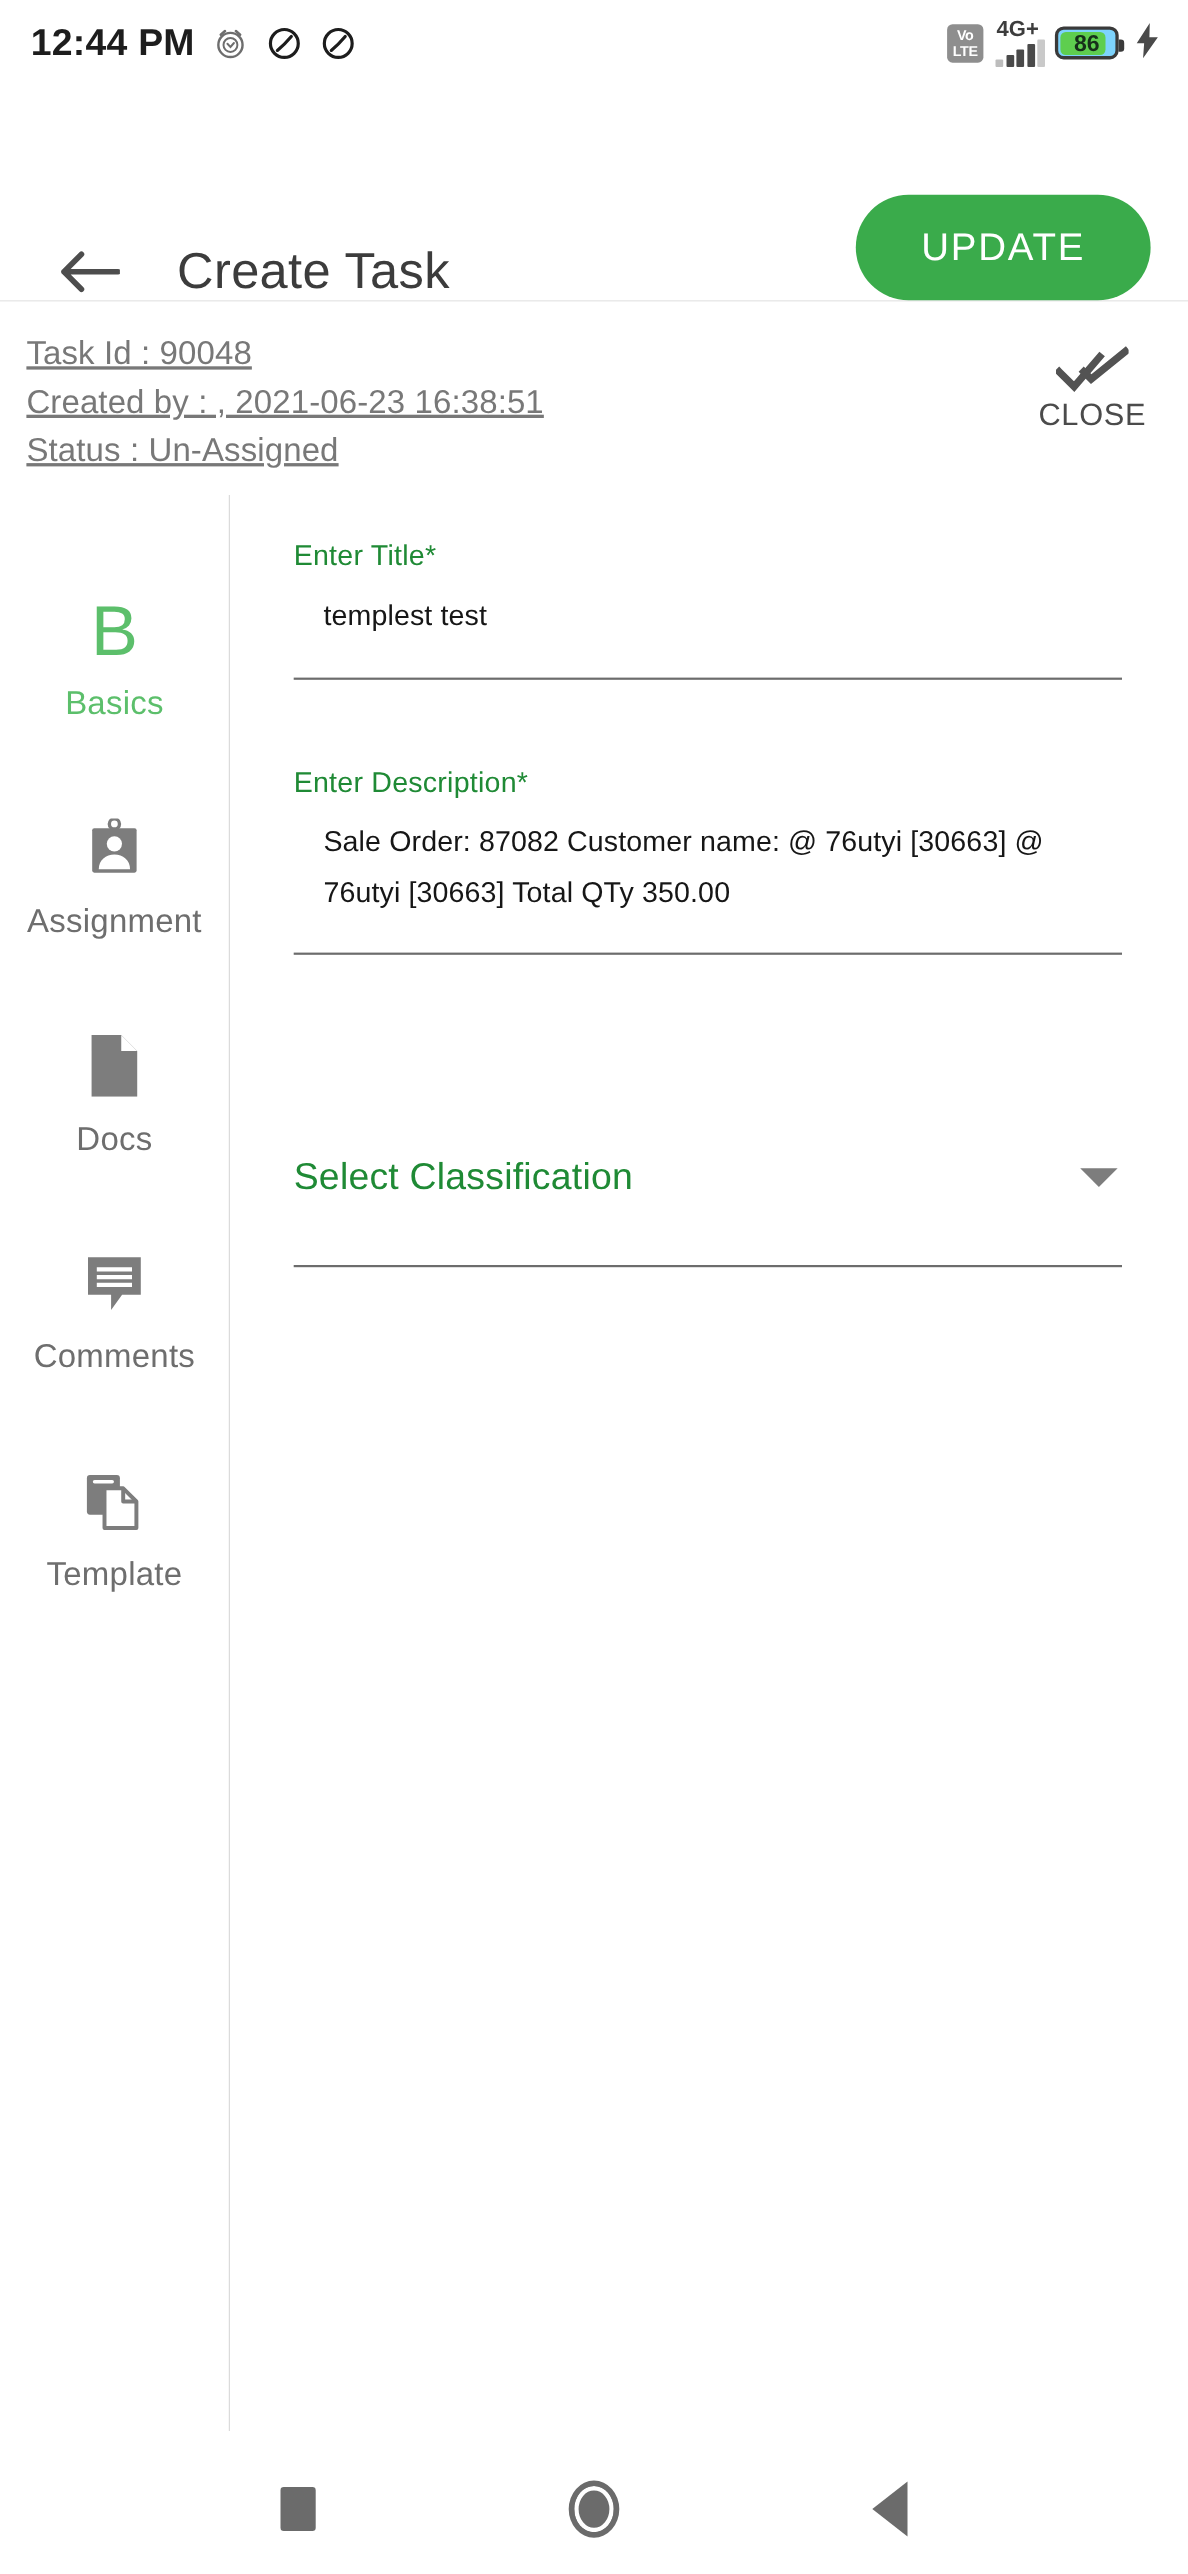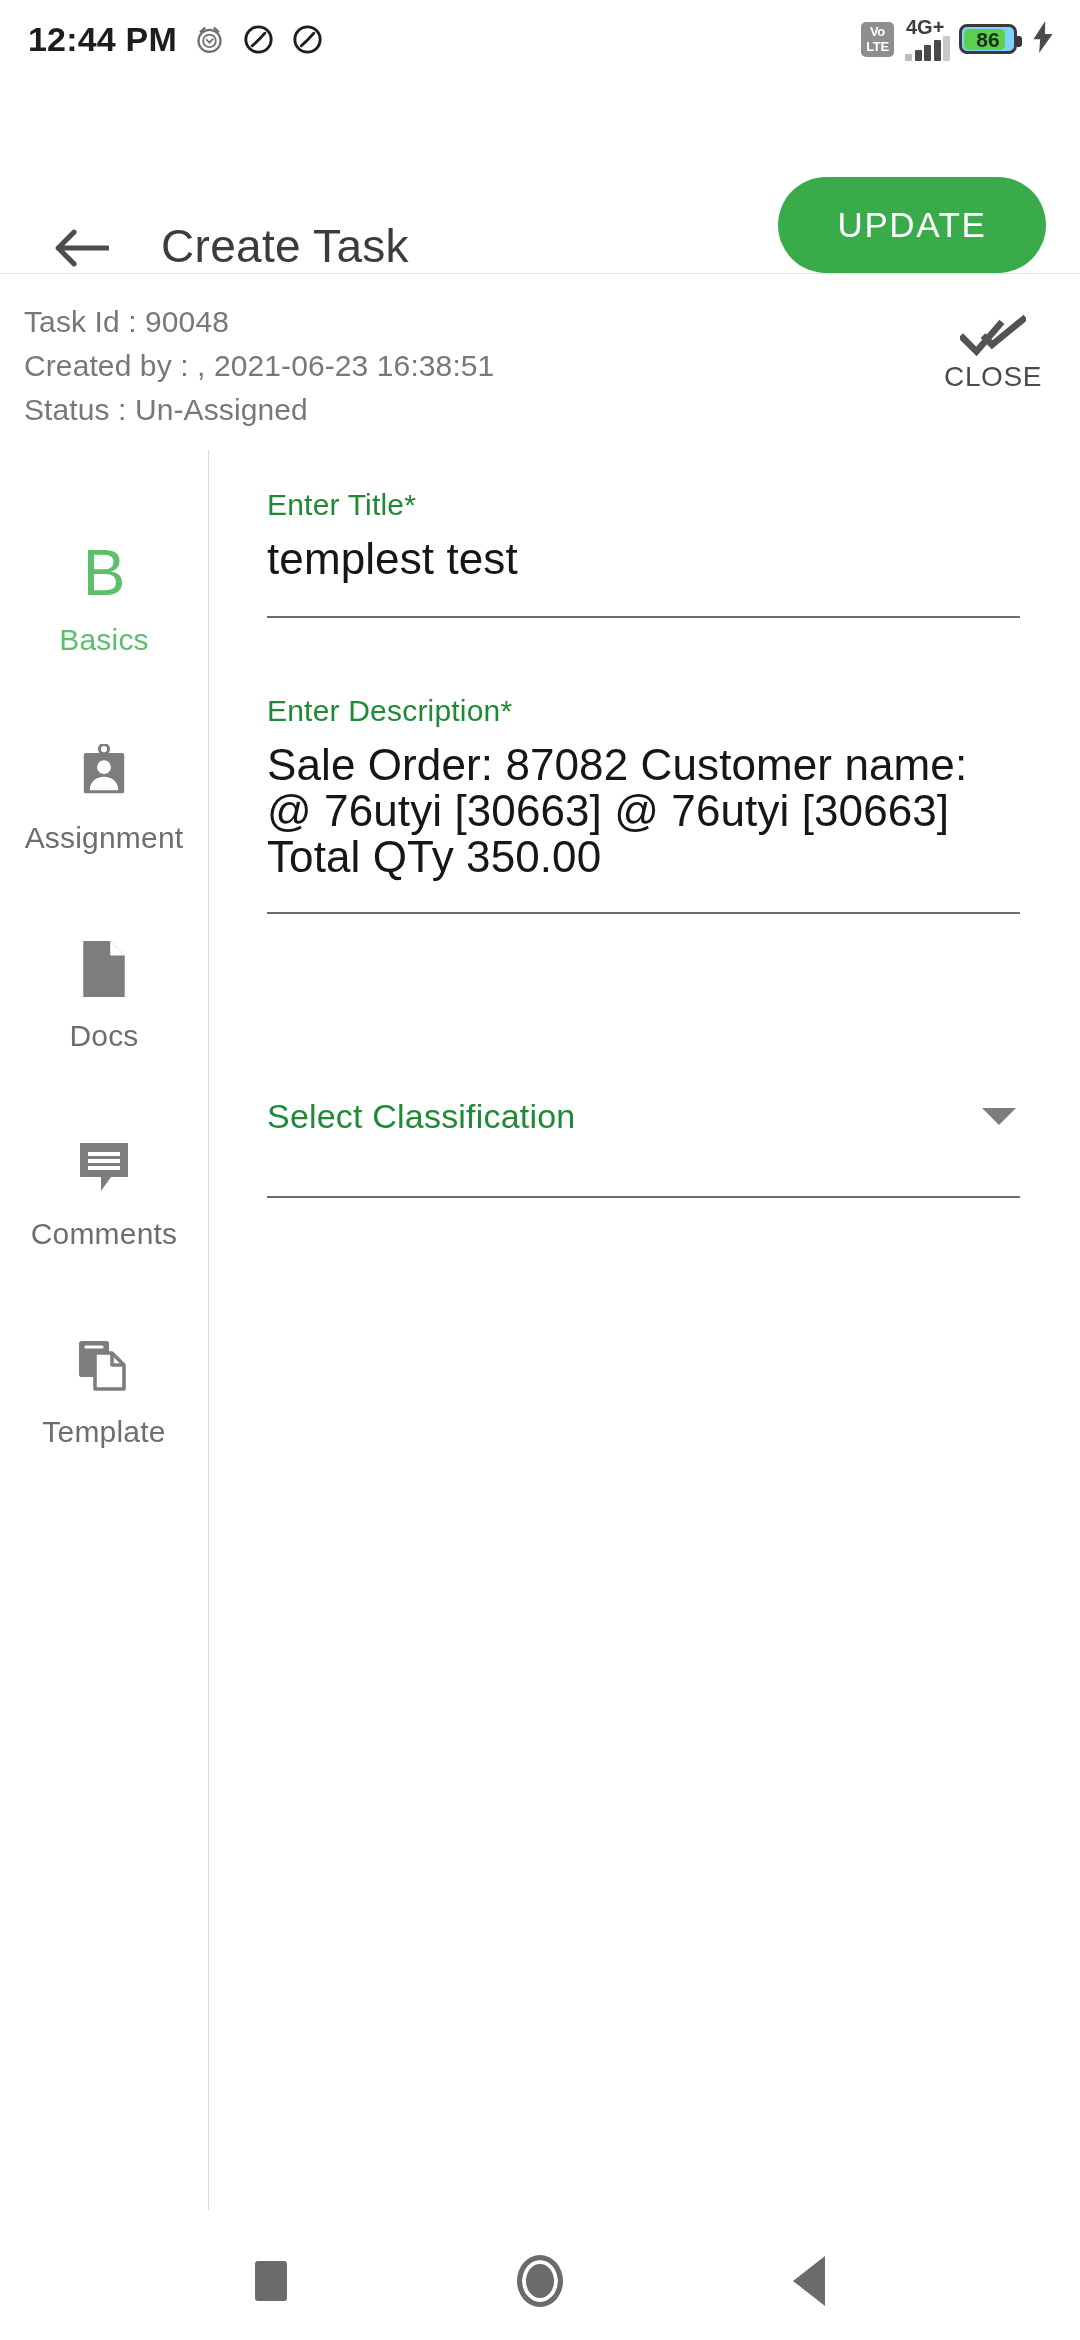--- a/index.html
+++ b/index.html
@@ -140,20 +140,21 @@
     display: flex;
     align-items: flex-start;
     padding: 30px 34px 0 24px;
   }
   .meta-lines { display: flex; flex-direction: column; gap: 8px; }
   .meta-lines div {
     font-size: 30px;
     color: #787878;
     line-height: 36px;
     letter-spacing: 0.1px;
+    text-decoration: underline;
   }
   .close-btn {
     margin-left: auto;
     display: flex;
     flex-direction: column;
     align-items: center;
     gap: 3px;
     cursor: pointer;
     padding-top: 8px;
     padding-right: 4px;
@@ -210,32 +211,33 @@
   
   .form {
     flex: 1;
     padding: 0 60px 0 58px;
   }
   .field {
     border-bottom: 2px solid #6c6c6c;
     padding: 34px 0 24px 0;
   }
   .field-label {
-    font-size: 30px;
+    font-size: 26px;
     color: #1f8a35;
     letter-spacing: 0.2px;
     line-height: 42px;
   }
   .req { color: #1f8a35; }
   .field-value {
-    font-size: 44px;
+    font-size: 26px;
     color: #161616;
     line-height: 46px;
     margin-top: 10px;
     letter-spacing: 0.1px;
+    margin-left: 27px;
   }
   .field.title-field { padding: 34px 0 34px 0; }
   .field.desc-field { padding: 30px 0 32px 0; }
 
   .select-field {
     border-bottom: 2px solid #6c6c6c;
     height: 128px;
     display: flex;
     align-items: center;
     justify-content: space-between;

